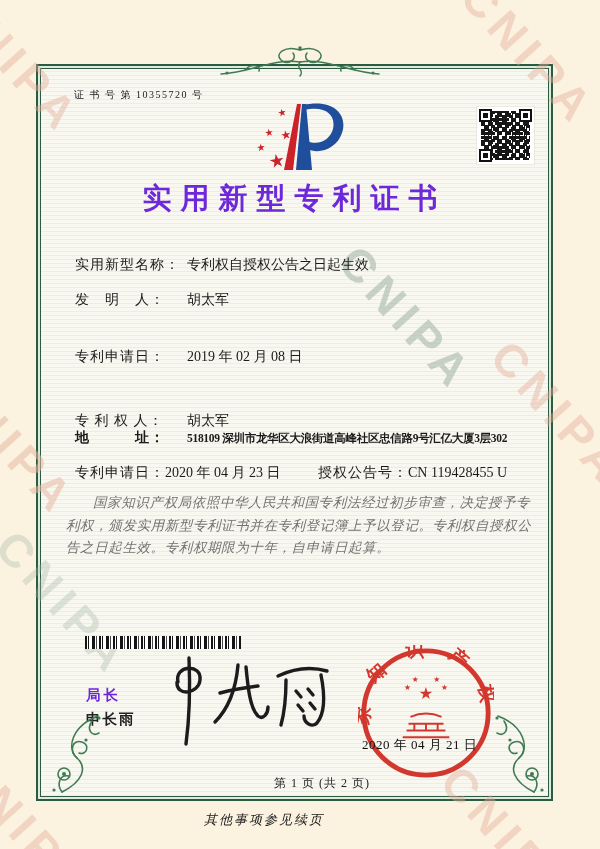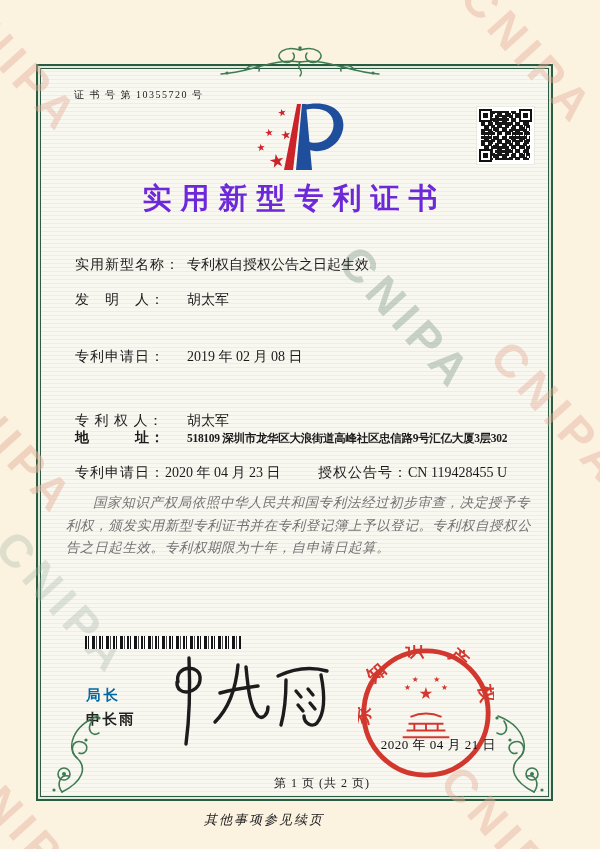--- a/index.html
+++ b/index.html
@@ -54,27 +54,27 @@
 
   .paras{position:absolute;left:66px;top:492px;width:474px;}
   .paras p{margin:0;text-indent:2em;font-size:13.5px;line-height:22.6px;
            font-style:italic;color:#737373;letter-spacing:0.6px;}
 
   .barcode{position:absolute;left:85px;top:636px;width:156px;height:13px;background:
      repeating-linear-gradient(90deg,#141414 0 2px,#fff 2px 3px,#141414 3px 4px,
        #fff 4px 7px,#141414 7px 10px,#fff 10px 11px,#4a4a4a 11px 12px,#fff 12px 14px);}
 
   .director-title{position:absolute;left:86px;top:686px;font-size:14.5px;font-weight:600;
-      letter-spacing:3px;font-family:"Liberation Sans","DejaVu Sans",sans-serif;color:#0369a1;}
+      letter-spacing:3px;font-family:"Liberation Sans","DejaVu Sans",sans-serif;color:#6d28d9;}
   .director-name{position:absolute;left:86px;top:710px;font-size:14.5px;font-weight:600;
       letter-spacing:2px;font-family:"Liberation Sans","DejaVu Sans",sans-serif;color:#222;}
   .signature{position:absolute;left:150px;top:652px;width:195px;height:98px;}
 
   .seal{position:absolute;left:358px;top:645px;width:136px;height:136px;opacity:0.93;}
-  .seal-date{position:absolute;left:362px;top:736px;width:134px;text-align:right;
+  .seal-date{position:absolute;left:362px;top:736px;width:134px;text-align:left;
       font-size:13px;color:#111;letter-spacing:0.5px;white-space:nowrap;}
 
   .page-footer{position:absolute;left:36px;top:775px;width:572px;text-align:center;
       font-size:12px;letter-spacing:1px;color:#222;}
   .note{position:absolute;left:0;top:811px;width:528px;text-align:center;font-size:13px;
       font-style:italic;letter-spacing:2px;color:#222;}
 
   .flourish-top{position:absolute;left:215px;top:43px;width:170px;height:38px;}
   .corner-orn{position:absolute;width:62px;height:88px;}
   .corner-orn.left{left:42px;top:712px;}

